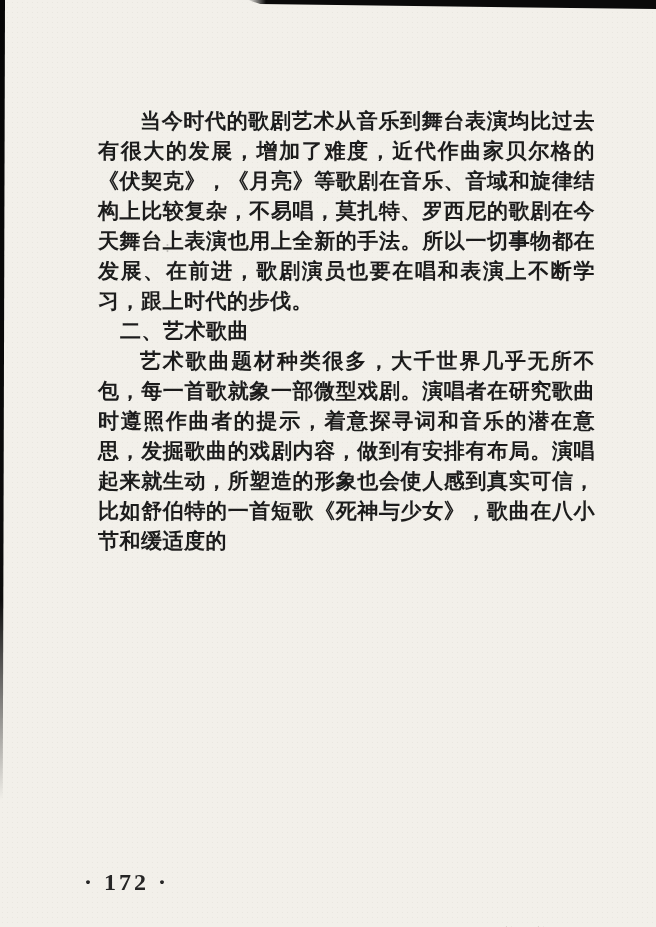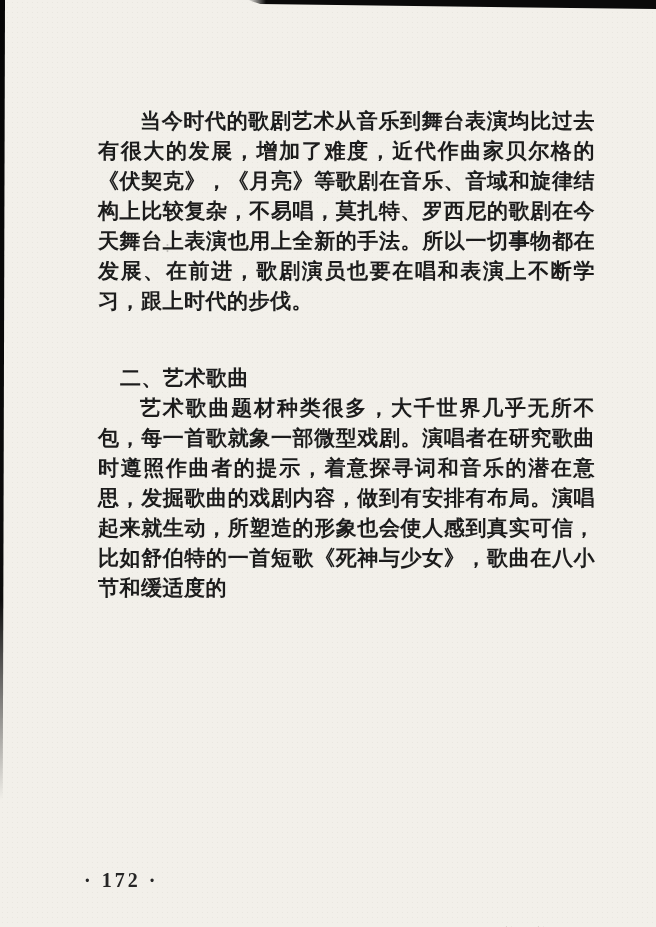--- a/index.html
+++ b/index.html
@@ -55,36 +55,35 @@
   .para {
     margin: 0;
   }
   .para.indent {
     text-indent: 2em;
     margin-left: 20px;
   }
   .para.heading {
     text-indent: 2em;
     font-weight: bold;
-    margin-top: 47px;
   }
   .faded {
     position: absolute;
     top: 238px;
     left: 148px;
     color: #1c1c1c;
     opacity: 0.25;
     font-size: 16px;
     letter-spacing: 4px;
   }
   .footer-pageno {
     position: absolute;
     top: 869px;
     left: 84px;
-    font-size: 20px;
+    font-size: 24px;
     font-weight: bold;
     color: #262626;
     letter-spacing: 3px;
   }
   .watermark {
     position: absolute;
     top: 897px;
     right: 18px;
     font-size: 16px;
     font-family: "Liberation Sans", "DejaVu Sans", sans-serif;

